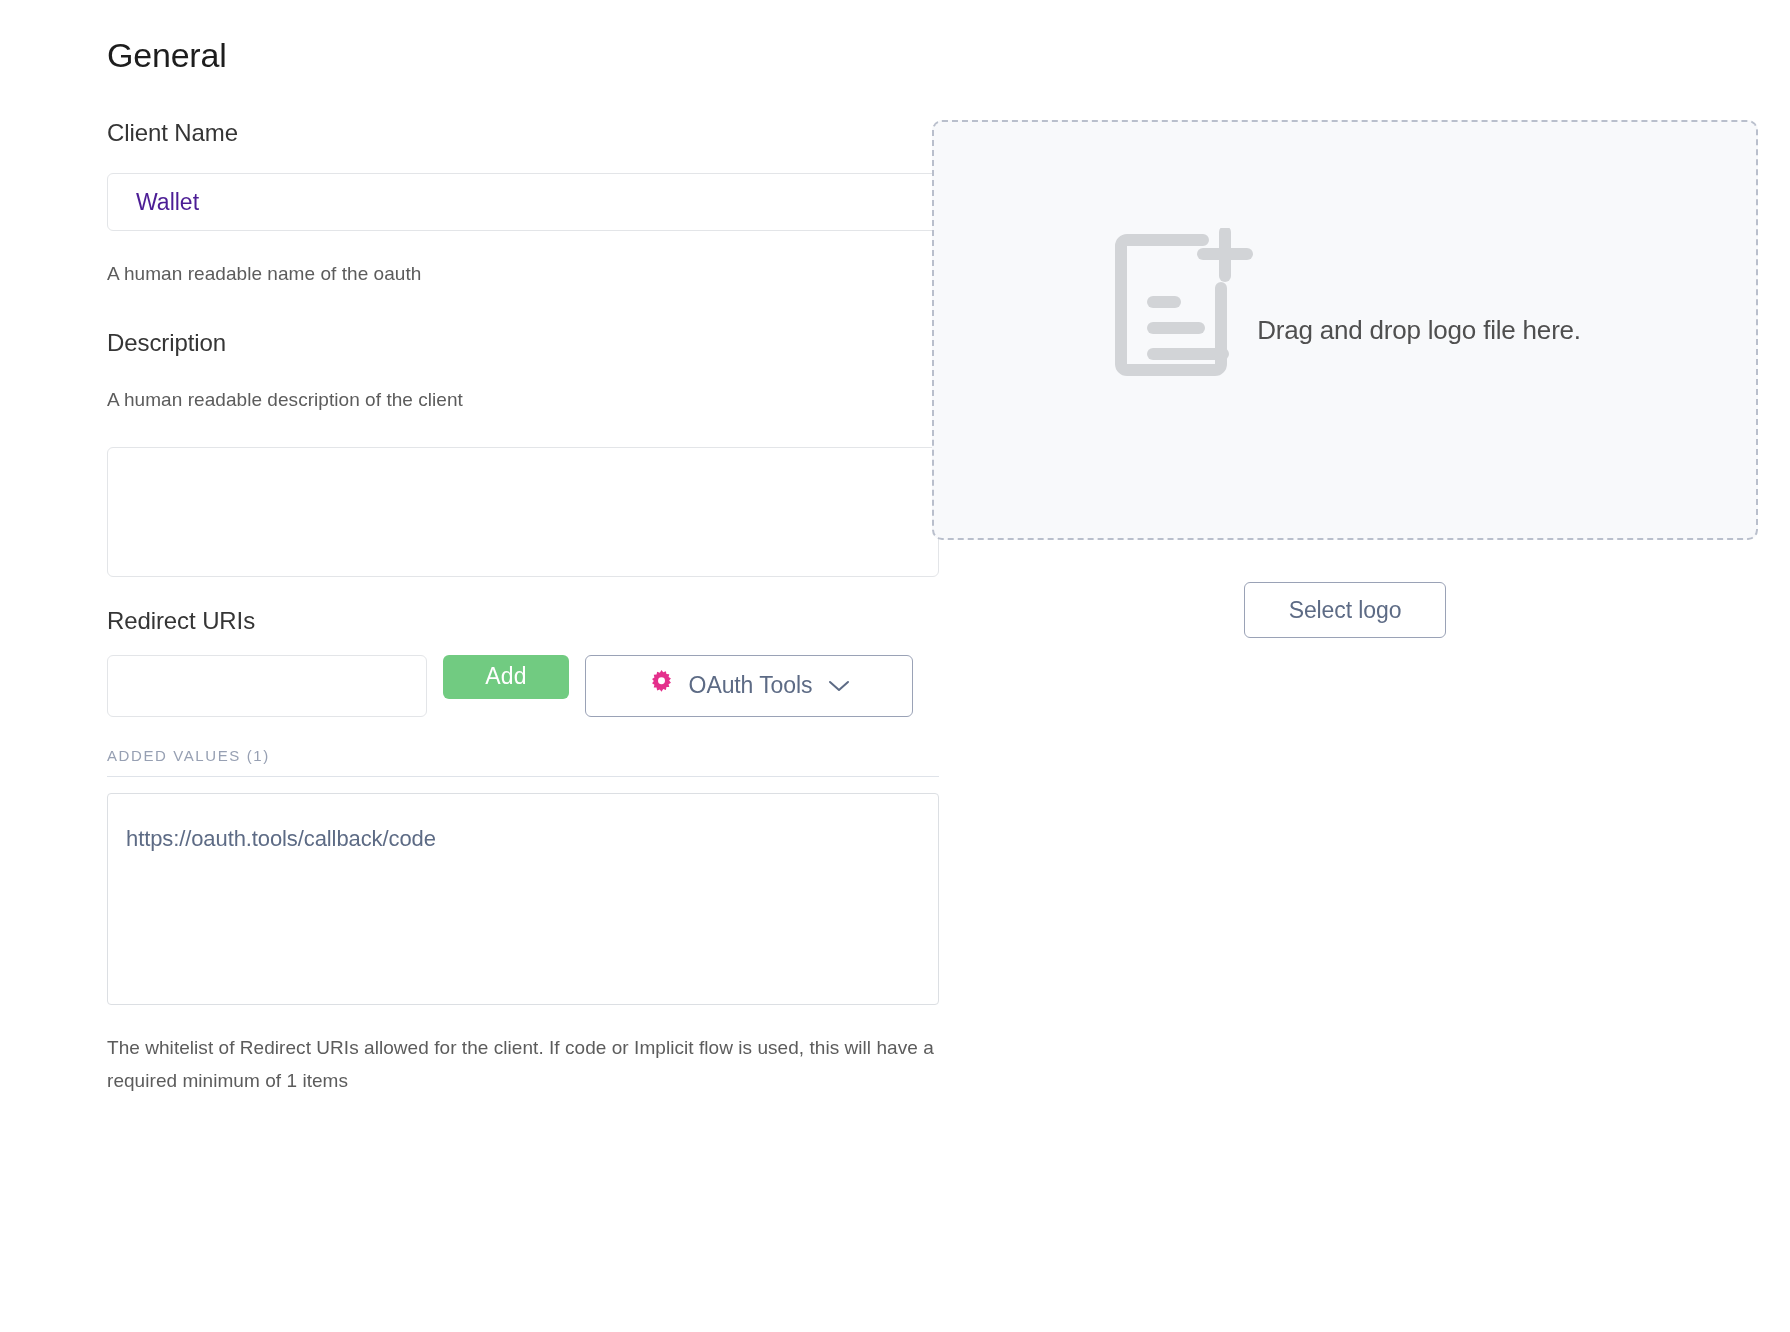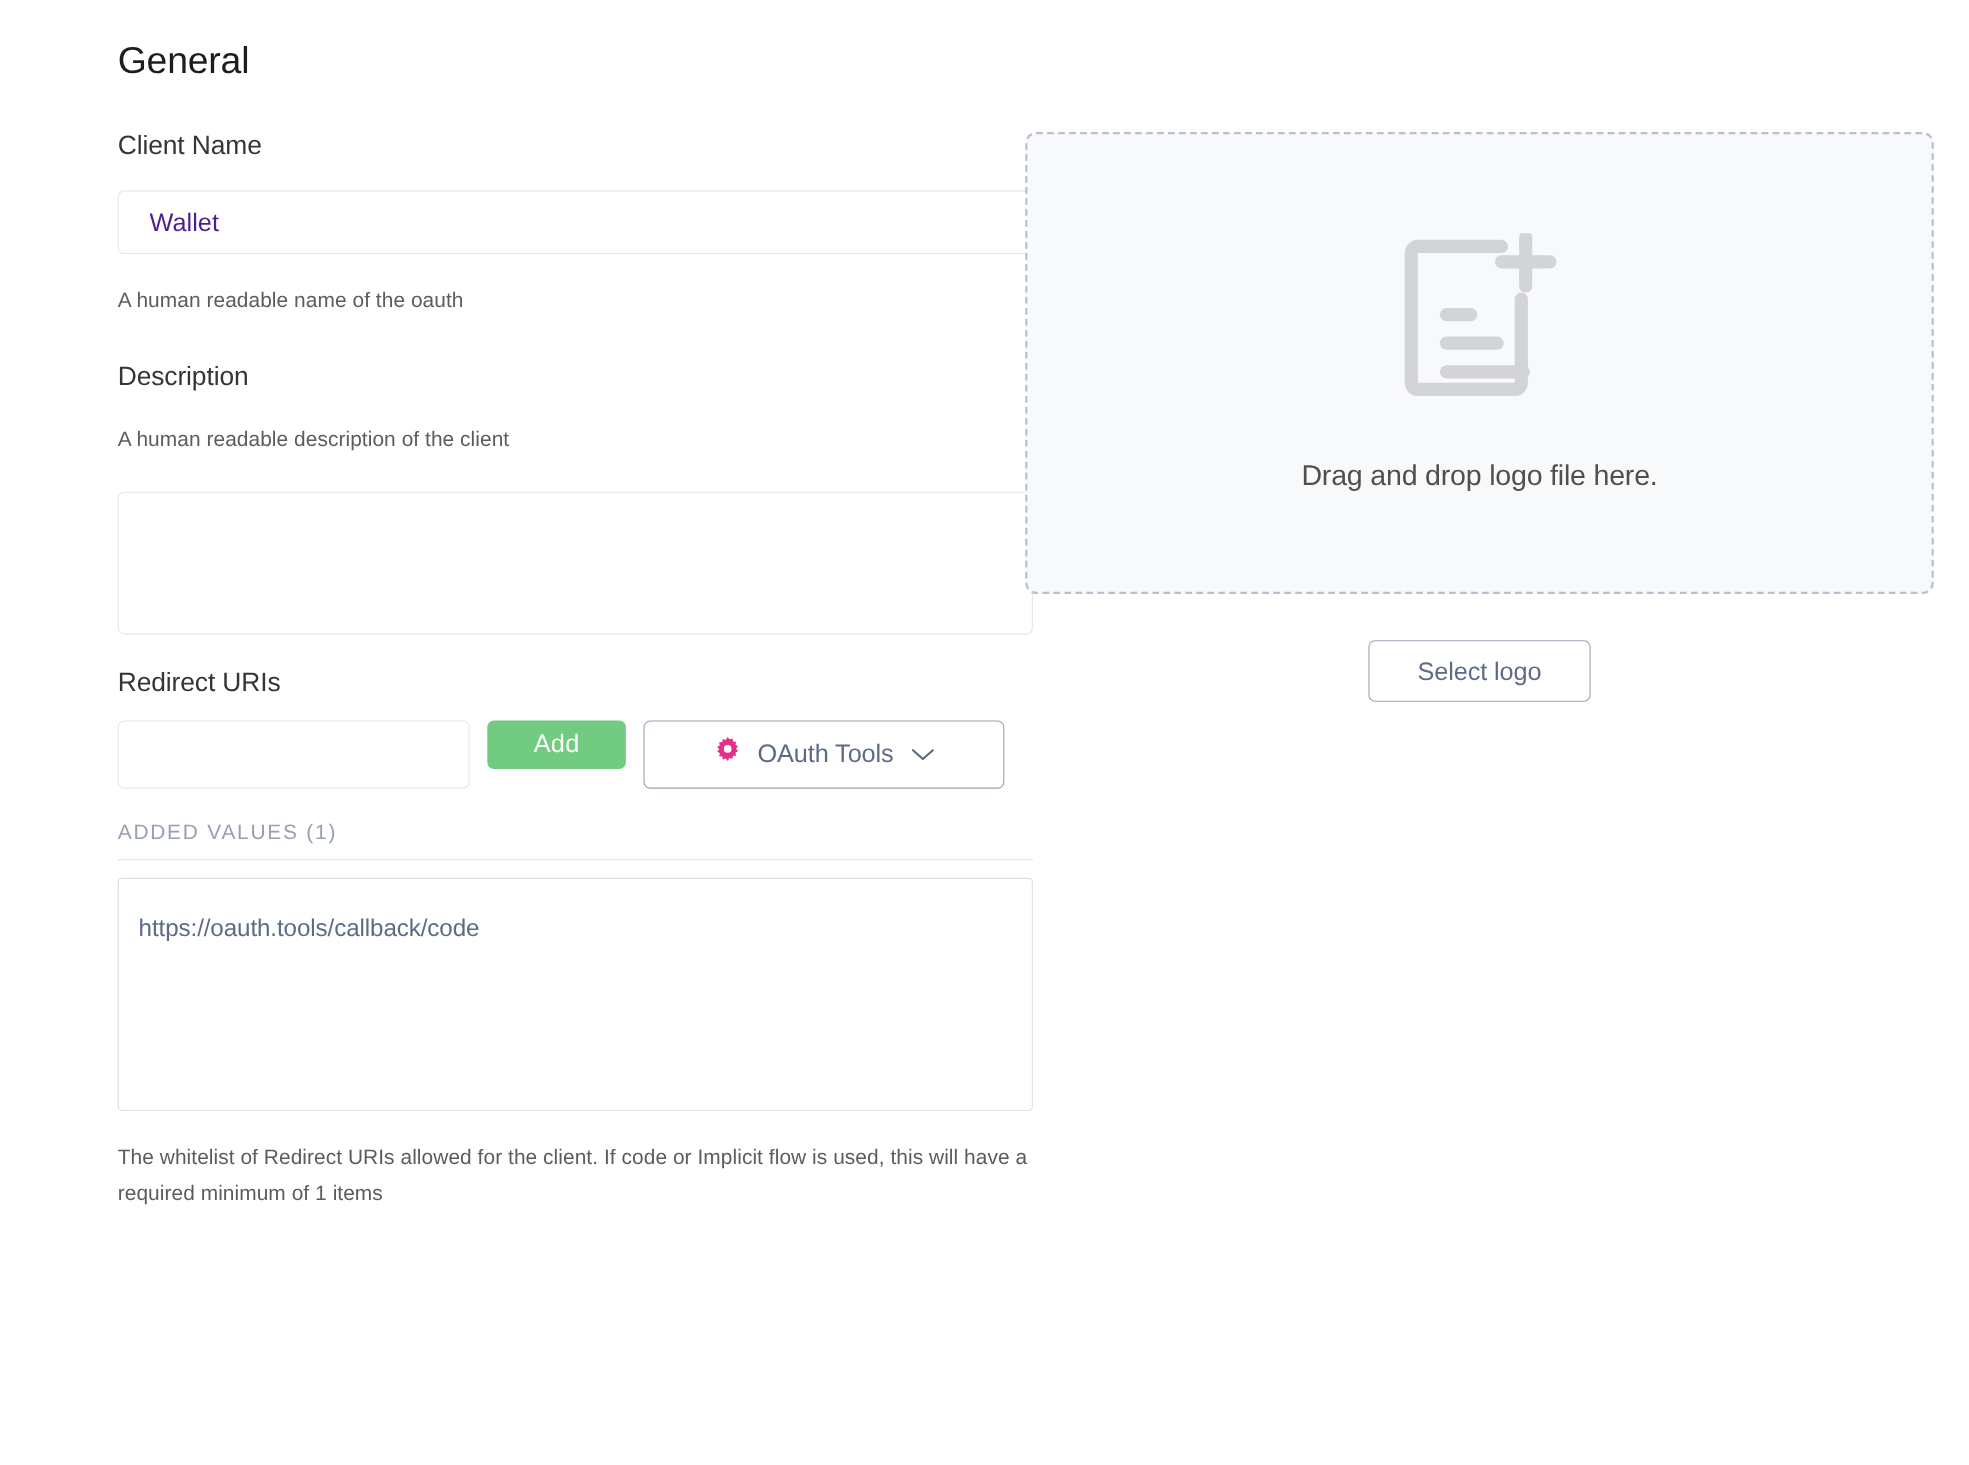--- a/index.html
+++ b/index.html
@@ -129,21 +129,21 @@
     gap: 14px;
     cursor: pointer;
     color: #5d6b85;
     font-size: 23px;
     letter-spacing: -0.1px;
   }
   .gear-icon { display: block; flex: 0 0 auto; }
   .chev { display: block; flex: 0 0 auto; margin-left: 2px; }
 
   .added-values-label {
-    font-size: 19px;
+    font-size: 15px;
     color: #97a0b3;
     letter-spacing: 1.6px;
     font-weight: 400;
     padding-bottom: 12px;
     border-bottom: 1px solid #dfe3e9;
     width: 832px;
   }
 
   .values-box {
     width: 832px;
@@ -166,21 +166,21 @@
     top: 120px;
     width: 826px;
   }
   .dropzone {
     width: 826px;
     height: 420px;
     border: 2px dashed #b9bfcc;
     border-radius: 10px;
     background: #f8f9fb;
     display: flex;
-    flex-direction: column;
+    flex-direction: row;
     align-items: center;
     justify-content: center;
   }
   .doc-plus-icon { display: block; margin-bottom: 46px; }
   .dropzone-text {
     font-size: 26px;
     color: #4f4f4f;
     letter-spacing: -0.2px;
   }
   .select-logo-wrap {

